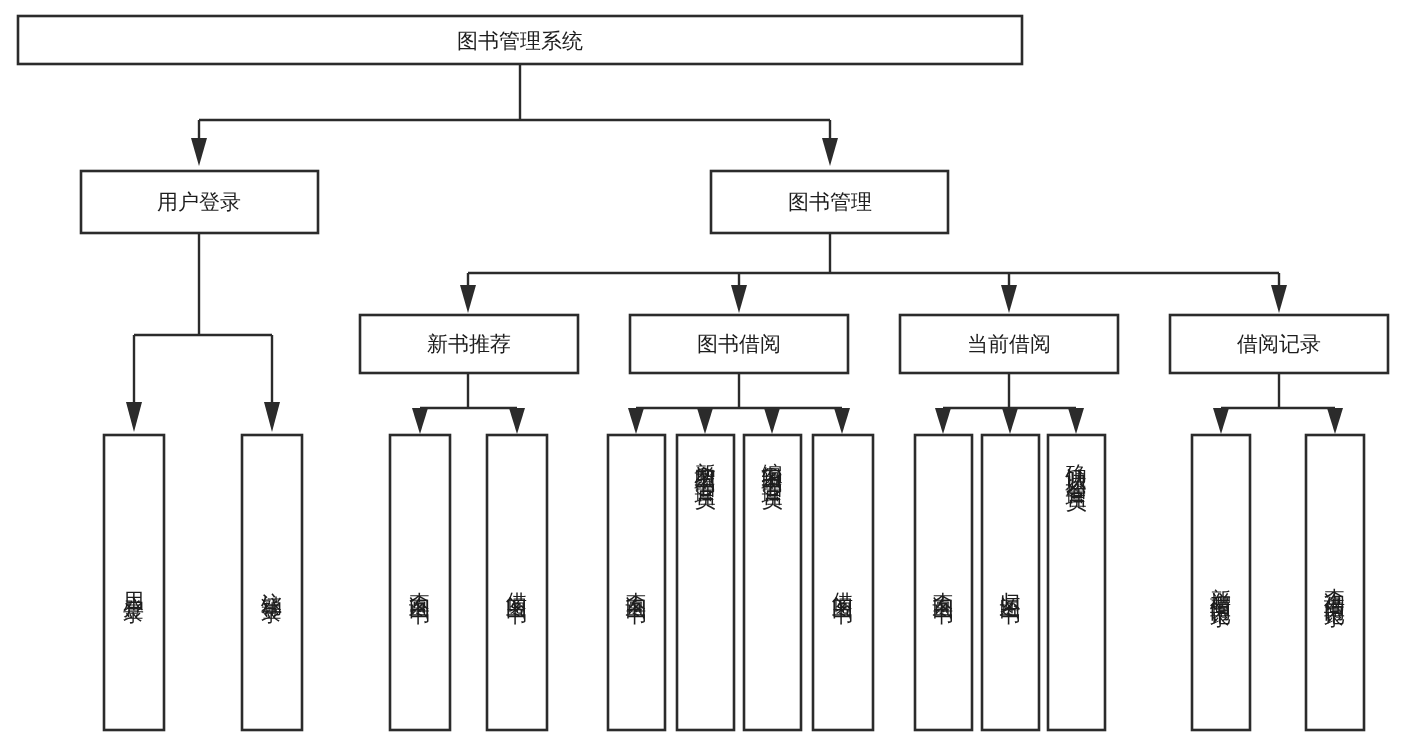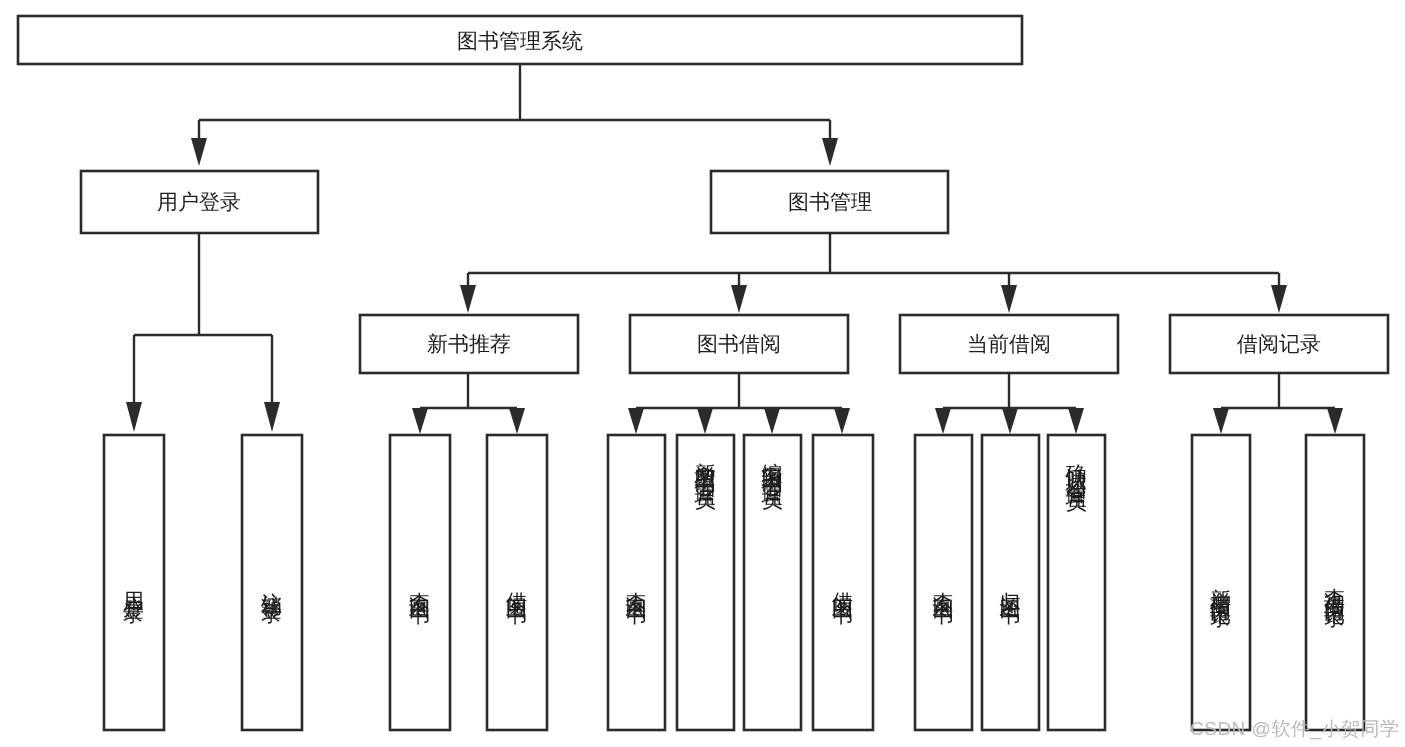--- a/index.html
+++ b/index.html
@@ -221,15 +221,14 @@
     <span class="v-label" style="margin-top:12px;">确认归还（管理员）</span>
   </div>
 
   <div class="v-label-wrap" style="left:1192px; top:435px; width:58px; height:295px;">
     <span class="v-label">新增借阅记录</span>
   </div>
   <div class="v-label-wrap" style="left:1306px; top:435px; width:58px; height:295px;">
     <span class="v-label">查询借阅记录</span>
   </div>
 
-  <div class="watermark" style="left:1190px; top:716px;">CSDN @软件_小贺同学</div>
 
 </div>
 
 </body></html>

